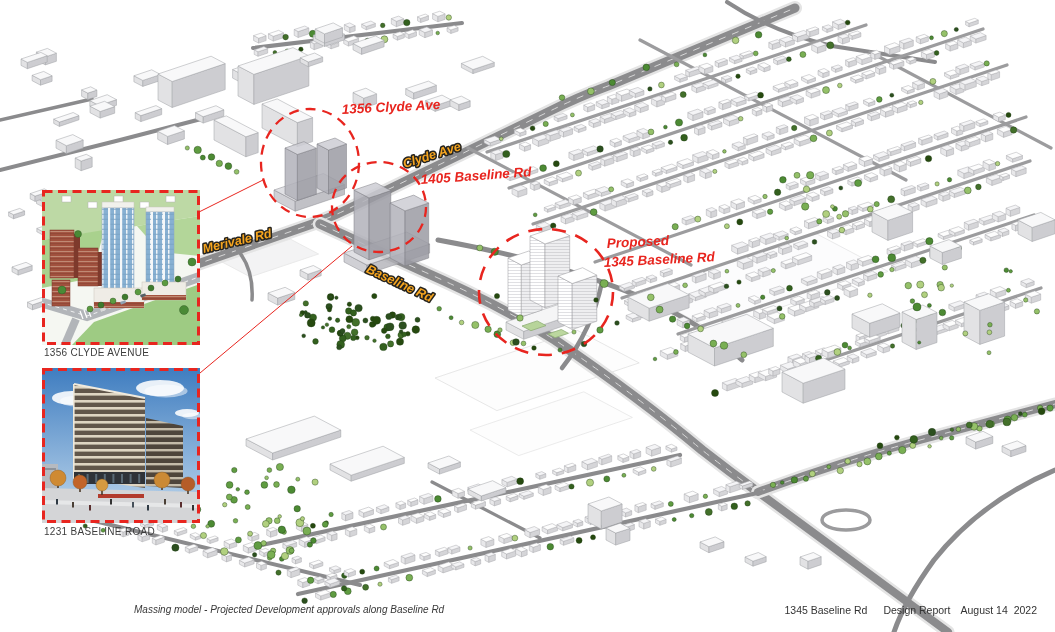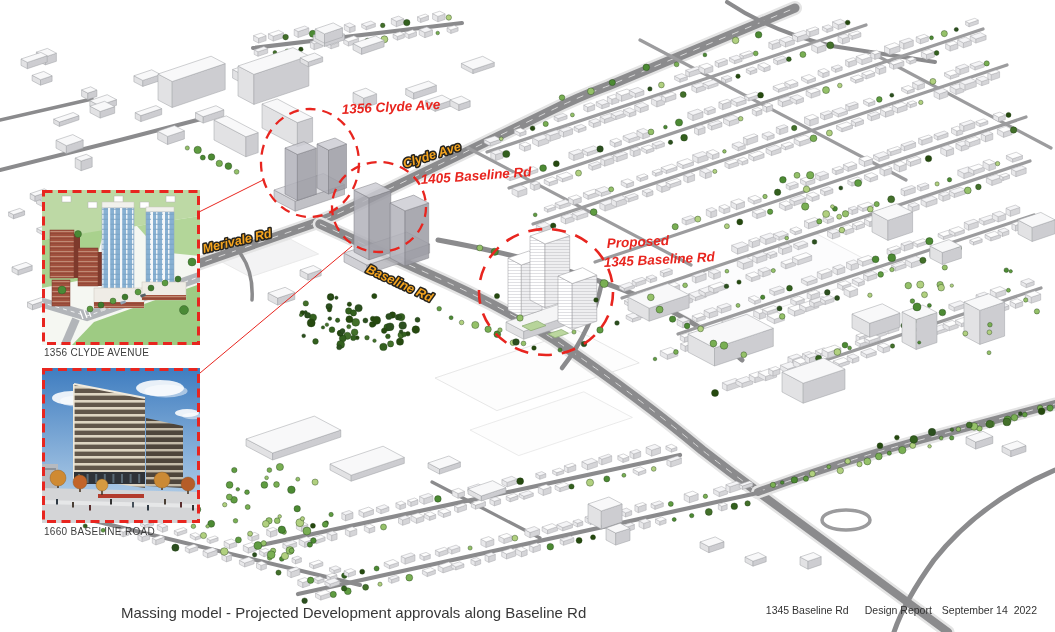--- a/index.html
+++ b/index.html
@@ -11,21 +11,21 @@
   .leader{stroke:var(--accent);stroke-width:1px;}
   .sitelbl{font-style:italic;font-weight:bold;font-size:13.5px;
            font-family:"Liberation Sans",sans-serif;fill:var(--accent);}
   .roadlbl{font-style:italic;font-weight:bold;font-size:12.5px;
            font-family:"Liberation Sans",sans-serif;fill:var(--roadlbl);
            stroke:#26241f;stroke-width:3px;paint-order:stroke;stroke-linejoin:round;
            text-anchor:middle;}
   .inset{position:absolute;width:158px;height:155px;}
   .inset svg{position:absolute;left:0;top:0;}
   .insetcap{position:absolute;font-size:10px;color:#3d3d3d;letter-spacing:.3px;text-align:center;}
-  .caption{position:absolute;left:121px;top:604px;font-size:15px;color:#383838;}
+  .caption{position:absolute;left:134px;top:604px;font-size:10px;color:#383838;font-style:italic;}
   .footer{position:absolute;top:604px;right:18px;font-size:10.5px;color:#333;display:flex;}
   .footer .proj{margin-right:16px;}
   .footer .doct{margin-right:10px;}
   .footer span{white-space:pre;}
 </style>
 </head>
 <body>
 
 <div class="page">
 
@@ -2131,21 +2131,21 @@
         <rect x="90" y="134" width="2" height="5.5" fill="#46505a"></rect>
         <rect x="105" y="137" width="2" height="5.5" fill="#2f3a44"></rect>
         <rect x="122" y="131" width="2" height="5.5" fill="#4a3f35"></rect>
         <rect x="138" y="134" width="2" height="5.5" fill="#5a2e2e"></rect>
         <rect x="150" y="137" width="2" height="5.5" fill="#333333"></rect>
       </svg>
     <svg class="bord" width="158" height="155">
       <rect x="1.5" y="1.5" width="155" height="152" fill="none" stroke="var(--accent)" stroke-width="3" stroke-dasharray="9 5.5"></rect>
     </svg>
   </div>
-  <div class="insetcap" style="left:44px;top:526px">1660 BASELINE ROAD</div>
+  <div class="insetcap" style="left:44px;top:526px">1231 BASELINE ROAD</div>
 
   <div class="caption">Massing model - Projected Development approvals along Baseline Rd</div>
   <div class="footer">
     <span class="proj">1345 Baseline Rd</span>
     <span class="doct">Design Report</span>
-    <span class="date">September 14  2022</span>
+    <span class="date">August 14  2022</span>
   </div>
 </div>
 
 </body></html>

